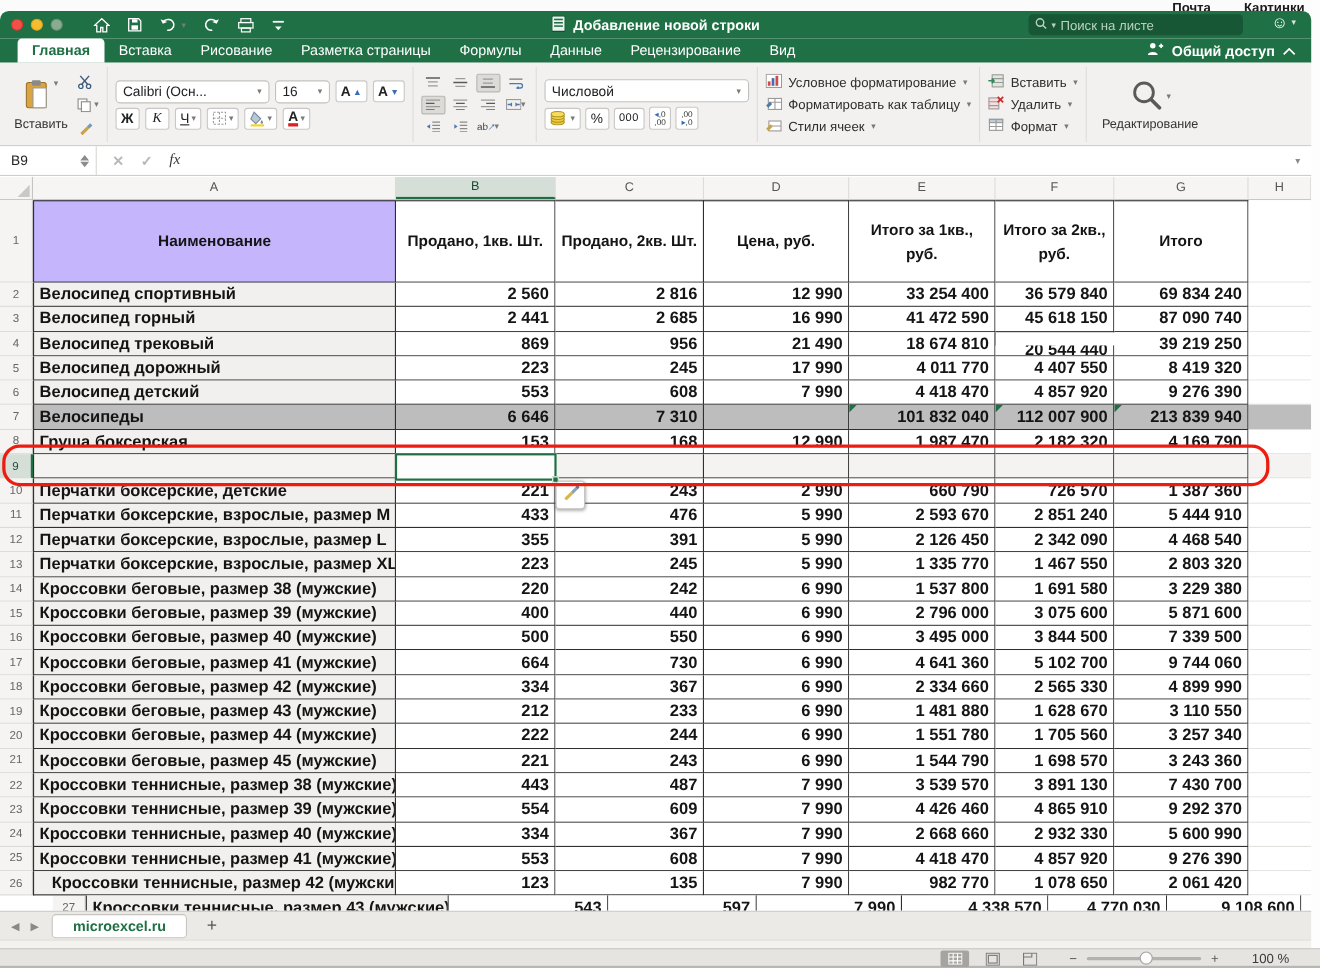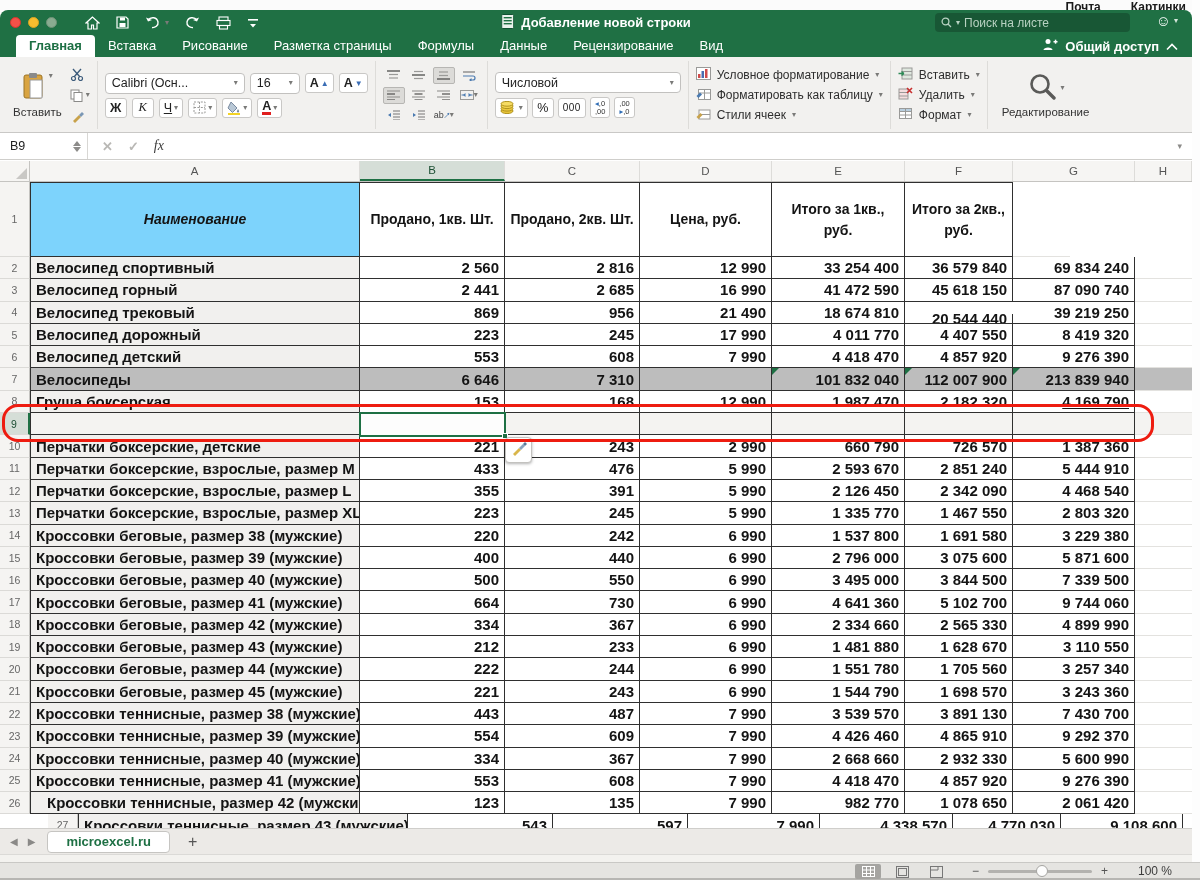--- a/index.html
+++ b/index.html
@@ -80,21 +80,21 @@
   .colhdr { display:flex; align-items:center; justify-content:center; font-size:11.5px; color:#555; border-right:1px solid #dddcd9; }
   .colhdr.sel { background:#d5ded7; border-bottom:2px solid #1e7044; color:#1c4f33; }
   .grow { display:flex; }
   .rowhdr { width:30px; flex:0 0 30px; background:#f5f4f2; border-right:1px solid #c5c4c1; border-bottom:1px solid #dbdad7; display:flex; align-items:center; justify-content:center; font-size:10.5px; color:#666; }
   .rowhdr.sel { background:#d5ded7; color:#1c4f33; border-right:2px solid #1e7044; }
   .cell { position:relative; display:flex; align-items:center; border-right:1px solid #2f2f2f; border-bottom:1px solid #2f2f2f; padding:0 5px; font-size:15px; font-weight:600; color:#141414; background:#fff; overflow:hidden; white-space:nowrap; }
   .cell.c0 { border-left:1px solid #2f2f2f; justify-content:flex-start; background:#f1f0ee; }
   .cell.num { justify-content:flex-end; }
   .cell.hcol { border-right:none; border-bottom:1px solid #e3e2df; background:#fff; }
   .grow.thead .cell { border-top:1px solid #2f2f2f; font-weight:700; font-size:14px; justify-content:center; text-align:center; white-space:normal; line-height:1.45; background:#fff; }
-  .grow.thead .cell.c0 { background:#7dd3fc;font-style:italic; }
+  .grow.thead .cell.c0 { background:#c4b5fd; }
   .grow.thead .cell.hcol { border-top:none; border-bottom:1px solid #e3e2df; }
   .grow.total .cell { background:#bdbdbd; }
   .grow.total .cell.c0 { background:#bdbdbd; }
   .grow.inserted .cell { background:#f4f3f1; }
   .cell.tri::before { content:""; position:absolute; left:0; top:0; border-top:7px solid #1e7044; border-right:7px solid transparent; }
 
   
   .sel-b9 { position:absolute; left:359px; top:251px; width:147px; height:25px; border:2px solid #1e7044; background:#fdfdfd; }
   .sel-b9 .handle { position:absolute; right:-4px; bottom:-4px; width:6px; height:6px; background:#1e7044; border:1px solid #fff; }
   .red-annot { position:absolute; left:2px; top:243px; width:1152px; height:38px; border:3px solid #ee1c10; border-radius:16px; }
@@ -551,20 +551,21 @@
       </div>
     <div id="grid-body">
         <div class="grow thead" style="height: 75px;">
           <div class="rowhdr">1</div>
           <div class="cell c0" style="width: 330px; flex: 0 0 330px;">Наименование</div>
           <div class="cell num" style="width: 145px; flex: 0 0 145px;">Продано, 1кв. Шт.</div>
           <div class="cell num" style="width: 135px; flex: 0 0 135px;">Продано, 2кв. Шт.</div>
           <div class="cell num" style="width: 132px; flex: 0 0 132px;">Цена, руб.</div>
           <div class="cell num" style="width: 133px; flex: 0 0 133px;">Итого за 1кв., руб.</div>
           <div class="cell num" style="width: 108px; flex: 0 0 108px;">Итого за 2кв., руб.</div>
+          <div class="cell num" style="width: 122px; flex: 0 0 122px;">Итого</div>
           <div class="cell hcol" style="width: 57px; flex: 0 0 57px;"></div>
         </div>
         <div class="grow " style="height: 22.3px;">
           <div class="rowhdr">2</div>
           <div class="cell c0" style="width: 330px; flex: 0 0 330px;">Велосипед спортивный</div>
           <div class="cell num" style="width: 145px; flex: 0 0 145px;">2 560</div>
           <div class="cell num" style="width: 135px; flex: 0 0 135px;">2 816</div>
           <div class="cell num" style="width: 132px; flex: 0 0 132px;">12 990</div>
           <div class="cell num" style="width: 133px; flex: 0 0 133px;">33 254 400</div>
           <div class="cell num" style="width: 108px; flex: 0 0 108px;">36 579 840</div>
@@ -627,21 +628,21 @@
           <div class="cell hcol" style="width: 57px; flex: 0 0 57px;"></div>
         </div>
         <div class="grow " style="height: 22.3px;">
           <div class="rowhdr">8</div>
           <div class="cell c0" style="width: 330px; flex: 0 0 330px;">Груша боксерская</div>
           <div class="cell num" style="width: 145px; flex: 0 0 145px;">153</div>
           <div class="cell num" style="width: 135px; flex: 0 0 135px;">168</div>
           <div class="cell num" style="width: 132px; flex: 0 0 132px;">12 990</div>
           <div class="cell num" style="width: 133px; flex: 0 0 133px;">1 987 470</div>
           <div class="cell num" style="width: 108px; flex: 0 0 108px;">2 182 320</div>
-          <div class="cell num" style="width: 122px; flex: 0 0 122px; text-decoration: underline;">4 169 790</div>
+          <div class="cell num" style="width: 122px; flex: 0 0 122px;">4 169 790</div>
           <div class="cell hcol" style="width: 57px; flex: 0 0 57px;"></div>
         </div>
         <div class="grow inserted" style="height: 22.3px;">
           <div class="rowhdr sel">9</div>
           <div class="cell c0" style="width: 330px; flex: 0 0 330px;"></div>
           <div class="cell num" style="width: 145px; flex: 0 0 145px;"></div>
           <div class="cell num" style="width: 135px; flex: 0 0 135px;"></div>
           <div class="cell num" style="width: 132px; flex: 0 0 132px;"></div>
           <div class="cell num" style="width: 133px; flex: 0 0 133px;"></div>
           <div class="cell num" style="width: 108px; flex: 0 0 108px;"></div>

